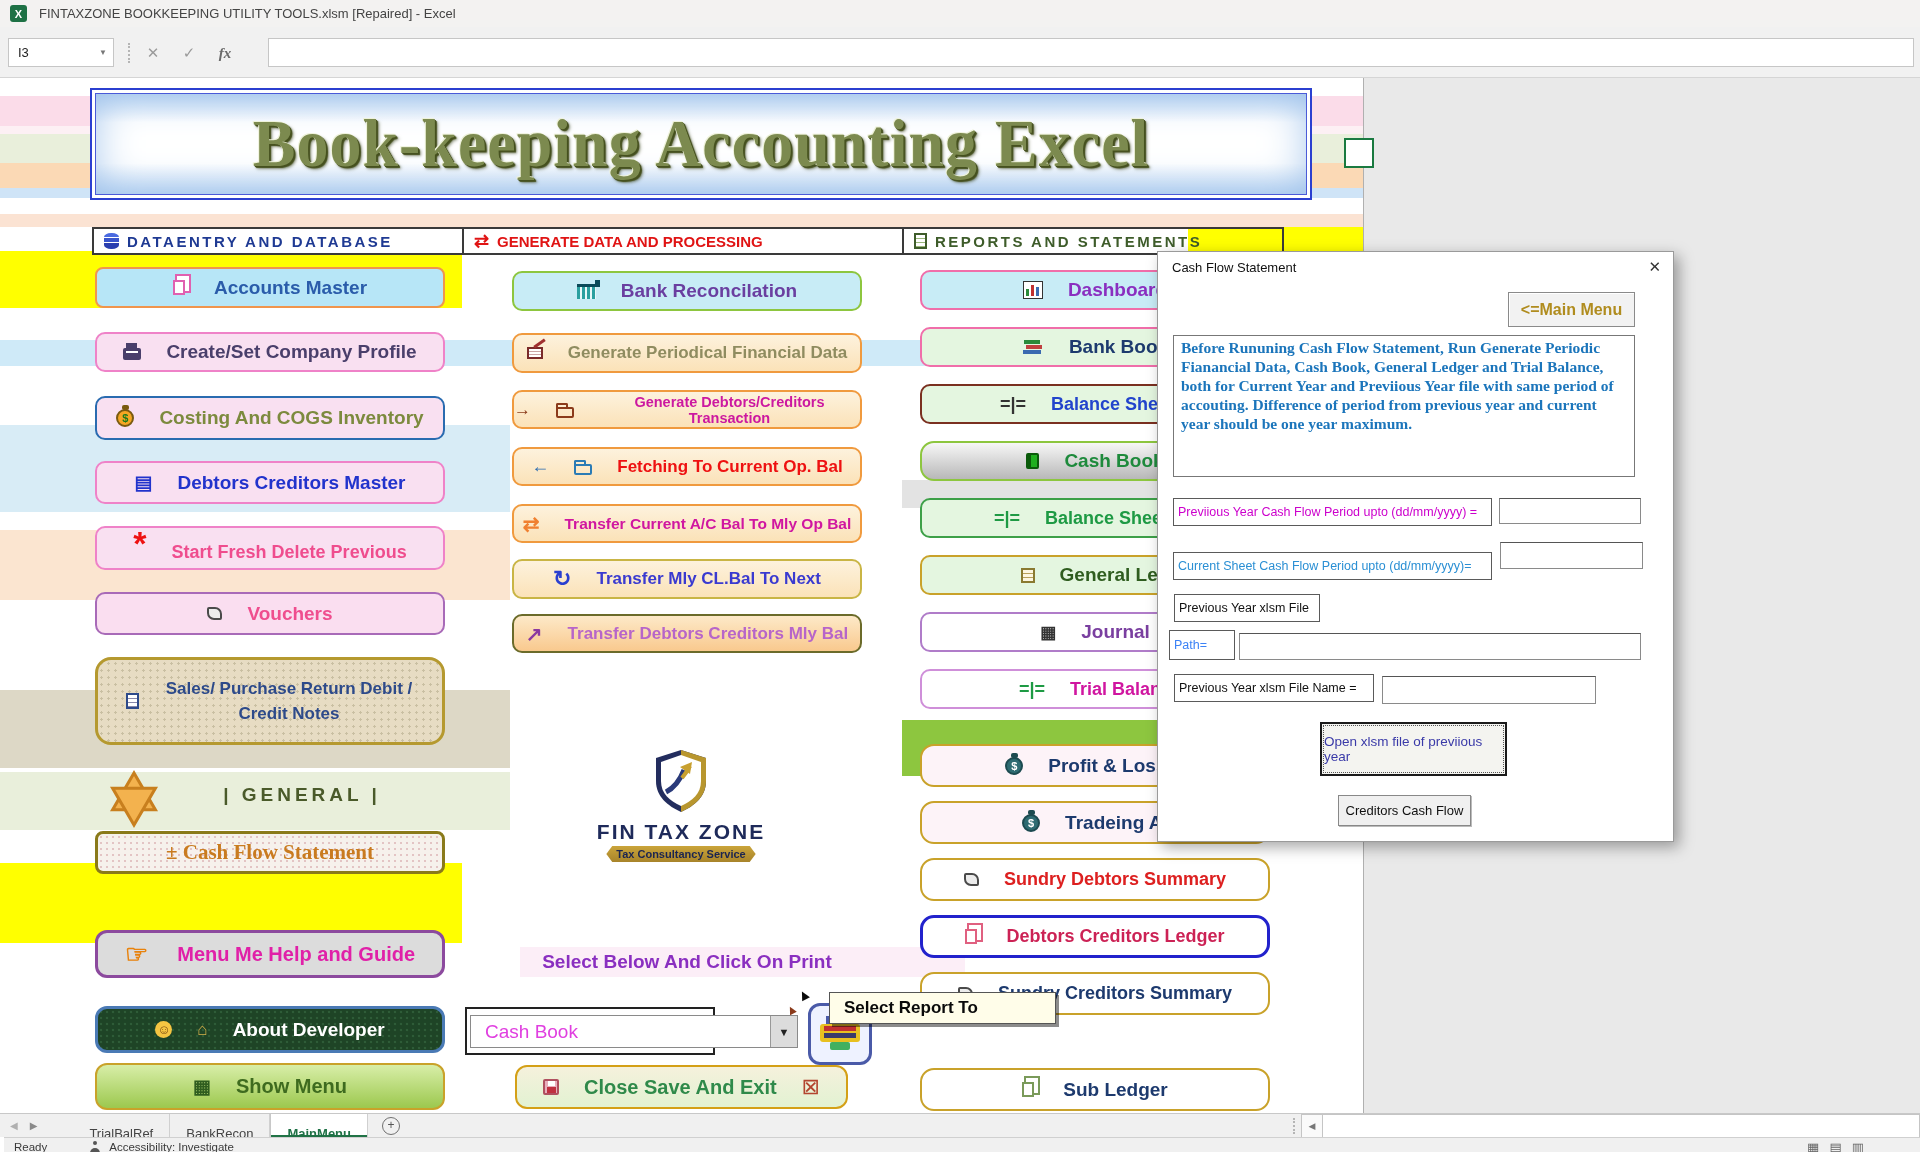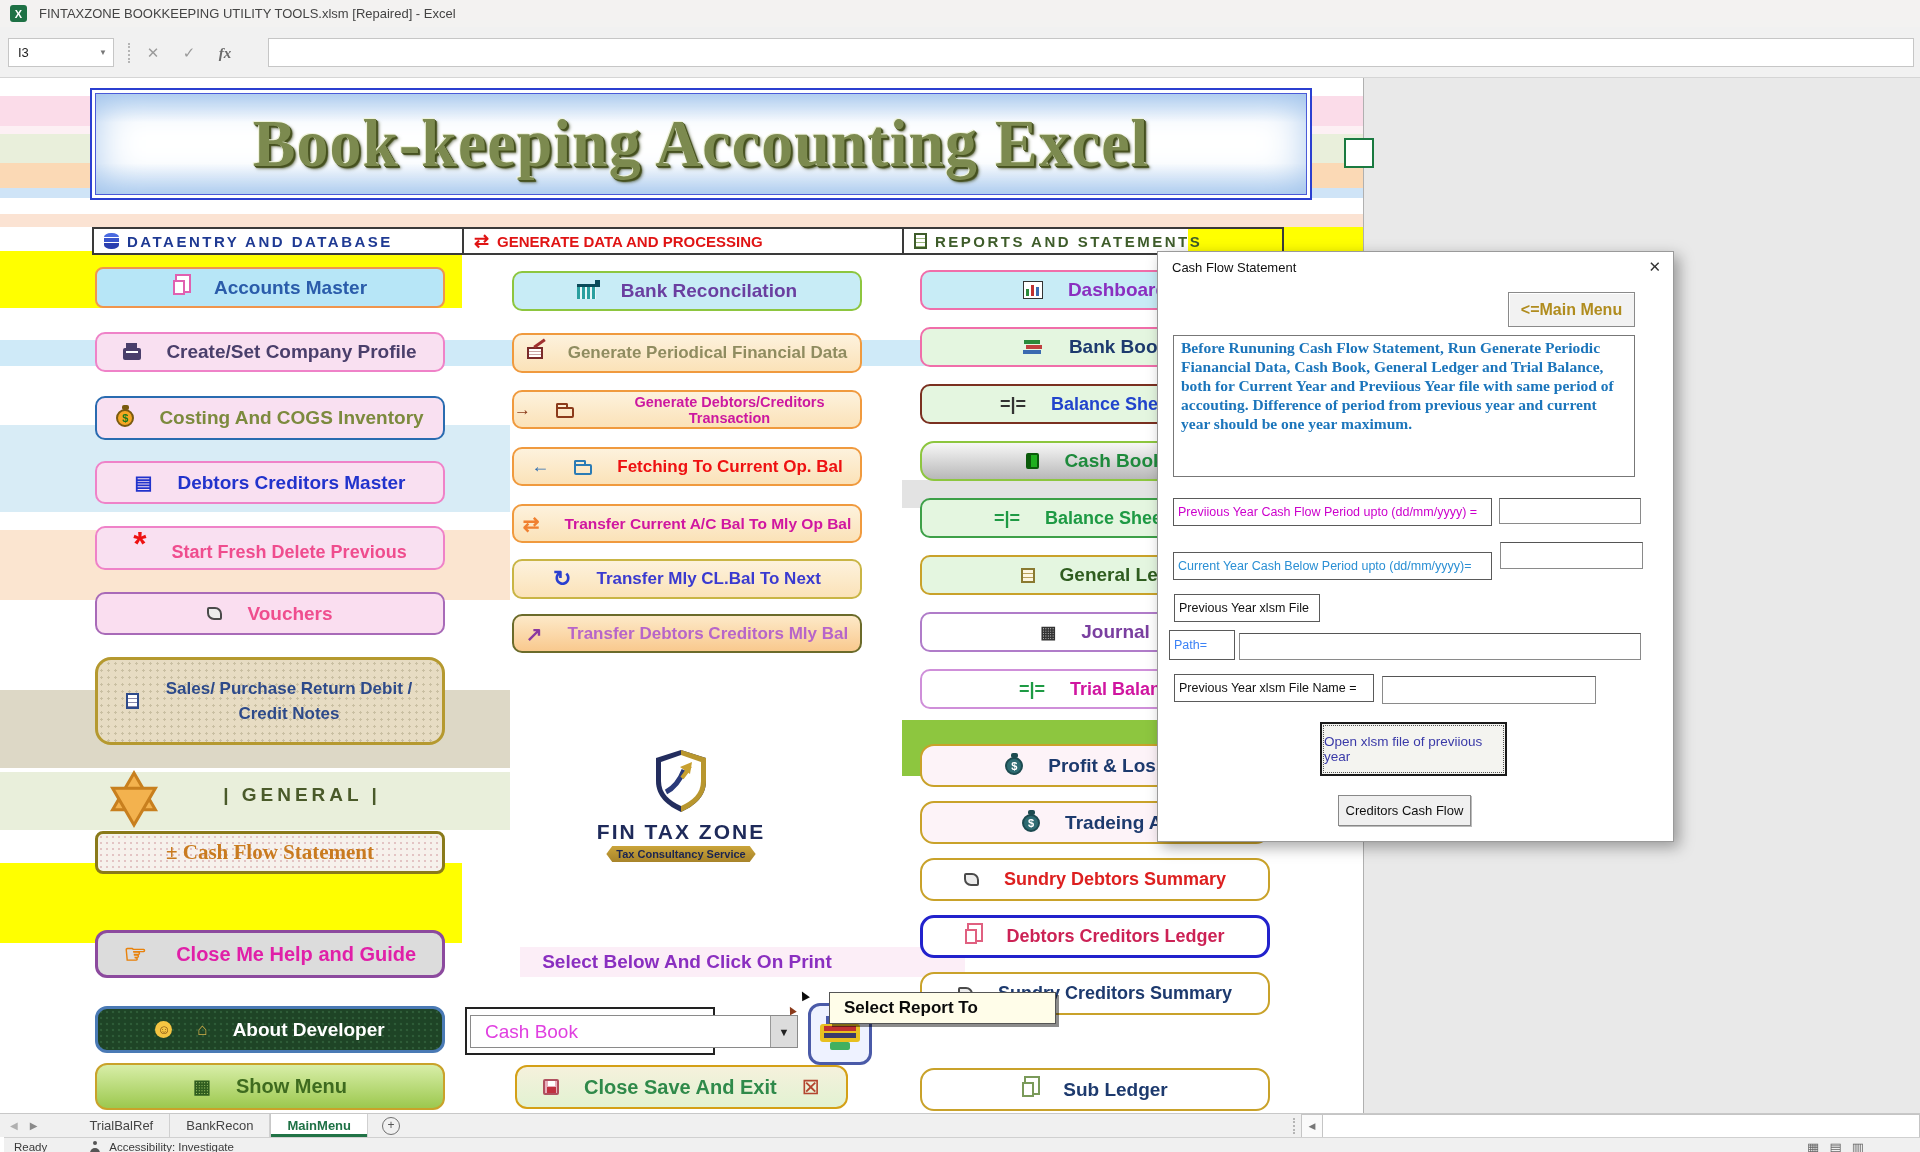--- a/index.html
+++ b/index.html
@@ -76,21 +76,21 @@
   .dlg-title{position:absolute;left:14px;top:8px;font-size:13px;color:#111}
   .dlg-close{position:absolute;right:12px;top:6px;font-size:15px;color:#333}
   .dlg-lbl{position:absolute;background:#fff;border:1px solid #5a5a5a;font-size:12.5px;display:flex;align-items:center;padding:0 4px;white-space:nowrap;overflow:hidden}
   .dlg-inp{position:absolute;background:#fff;border:1px solid #8a8a8a;border-top-color:#555;font-size:12px;padding:0 3px}
   
   .tooltip{position:absolute;left:829px;top:914px;width:211px;height:30px;background:#fffde9;border:1px solid #555;
            box-shadow:3px 3px 0 rgba(0,0,0,.45);z-index:30;display:flex;align-items:center;padding-left:14px;
            font-weight:bold;font-size:17px;color:#0a0a0a;white-space:nowrap}
   
   .tabsbar{left:0;top:1113px;width:1920px;height:24px;background:#f0f0f0;border-top:1px solid #c8c8c8;z-index:40;display:flex;align-items:stretch}
-  .tab{display:flex;align-items:center;padding:0 16px;font-size:13px;color:#444;border-right:1px solid #d0d0d0}
+  .tab{display:flex;padding:12px 16px;font-size:13px;color:#444;border-right:1px solid #d0d0d0}
   .tab.active{background:#fff;color:#1e7145;font-weight:bold;box-shadow:inset 0 -3px 0 #217346;border-left:1px solid #c8c8c8}
   .statusbar{left:4px;top:1137px;width:1920px;height:15px;background:#f0f0f0;border-top:1px solid #d0d0d0;z-index:40;
              display:flex;align-items:flex-start;font-size:11.5px;color:#3a3a3a;overflow:hidden}
 </style>
 </head>
 <body>
 
 <div class="abs titlebar">
   <div class="xl-logo">X</div>
   <div class="title-text">FINTAXZONE BOOKKEEPING UTILITY TOOLS.xlsm [Repaired] - Excel</div>
@@ -181,21 +181,21 @@
       <polygon points="17,2 31,26 3,26" fill="#f3b24e" stroke="#c87f1e" stroke-width="2"></polygon>
       <polygon points="17,36 3,12 31,12" fill="#f3b24e" stroke="#c87f1e" stroke-width="2"></polygon>
     </svg>
     <div class="abs" style="left:62px;top:14px;width:280px;text-align:center;font-weight:bold;font-size:19px;color:#4a5a2a;letter-spacing:4px">|  GENERAL  |</div>
   </div>
   <div class="btn bL texture-marble" style="top:753px;height:43px;border:3px solid #8a7a1a;border-radius:8px;color:#c97b1f;font-size:21px;font-family:'Liberation Serif',serif">
     <span>± Cash Flow Statement</span>
   </div>
   <div class="btn bL" style="top:852px;height:48px;background:#dcdcdc;border:3px solid #8c4a9e;border-radius:12px;color:#e020a8;font-size:20px">
     <span style="font-size:26px;color:#e8820c;margin-right:4px">☞</span>
-    <span>Close Me Help and Guide</span>
+    <span>Menu Me Help and Guide</span>
   </div>
   <div class="btn bL texture-green" style="top:928px;height:47px;border:3px solid #4a7ab5;border-radius:12px;color:#fff;font-size:19px">
     <span class="i ic-face">☺</span>
     <span style="font-size:17px;color:#d4b04a">⌂</span>
     <span>About Developer</span>
   </div>
   <div class="btn bL" style="top:985px;height:47px;background:linear-gradient(180deg,#d8eea8,#9cc84e);border:2.5px solid #c9a22a;border-radius:12px;color:#3e6b1f;font-size:20px">
     <span style="font-size:19px;color:#2f5d1f">▦</span>
     <span>Show Menu</span>
   </div>
@@ -343,21 +343,21 @@
   <div class="dialog">
     <div class="dlg-title">Cash Flow Statement</div>
     <div class="dlg-close">✕</div>
     <div class="abs" style="left:350px;top:40px;width:127px;height:35px;background:#f2f2f2;border:1px solid #8a8a8a;box-shadow:inset 1px 1px 0 #fff;display:flex;align-items:center;justify-content:center;font-weight:bold;font-size:16px;color:#b08c1e">
       <span>&lt;=Main Menu</span>
     </div>
     <div class="abs" style="left:15px;top:83px;width:462px;height:142px;border:1px solid #777;padding:3px 7px;font-family:'Liberation Serif',serif;font-weight:bold;font-size:15.5px;line-height:1.22;color:#1b75bb">Before Rununing Cash Flow Statement, Run Generate Periodic Fianancial Data, Cash Book, General Ledger and Trial Balance,  both for Current Year and Previious Year file with same period of accouting. Difference of period from previous year and current year should be one year maximum.</div>
 
     <div class="dlg-lbl" style="left:15px;top:246px;width:309px;height:26px;color:#cc00cc">Previious Year Cash Flow Period upto (dd/mm/yyyy) =</div>
     <input class="dlg-inp" style="left: 341px; top: 246px; width: 134px; height: 24px;" value="">
-    <div class="dlg-lbl" style="left:15px;top:300px;width:309px;height:26px;color:#2a8fd4">Current Year Cash Below Period upto (dd/mm/yyyy)=</div>
+    <div class="dlg-lbl" style="left:15px;top:300px;width:309px;height:26px;color:#2a8fd4">Current Sheet Cash Flow Period upto (dd/mm/yyyy)=</div>
     <input class="dlg-inp" style="left: 342px; top: 290px; width: 135px; height: 25px;" value="">
     <div class="dlg-lbl" style="left:16px;top:342px;width:136px;height:26px;color:#111">Previous Year xlsm File</div>
     <div class="dlg-lbl" style="left:11px;top:378px;width:56px;height:28px;color:#3b82f6">Path=</div>
     <input class="dlg-inp" style="left: 81px; top: 381px; width: 394px; height: 25px;" value="">
     <div class="dlg-lbl" style="left:16px;top:422px;width:190px;height:26px;color:#111">Previous Year xlsm File Name =</div>
     <input class="dlg-inp" style="left: 224px; top: 424px; width: 206px; height: 26px;" value="">
 
     <div class="abs" style="left:162px;top:470px;width:187px;height:54px;background:#f4f4f0;border:2px solid #1a1a1a;display:flex;align-items:center;justify-content:center">
       <span style="display:flex;align-items:center;justify-content:center;width:179px;height:46px;border:1px dotted #555;font-size:13.5px;color:#3a3aa8">Open xlsm file of previious year</span>
     </div>

